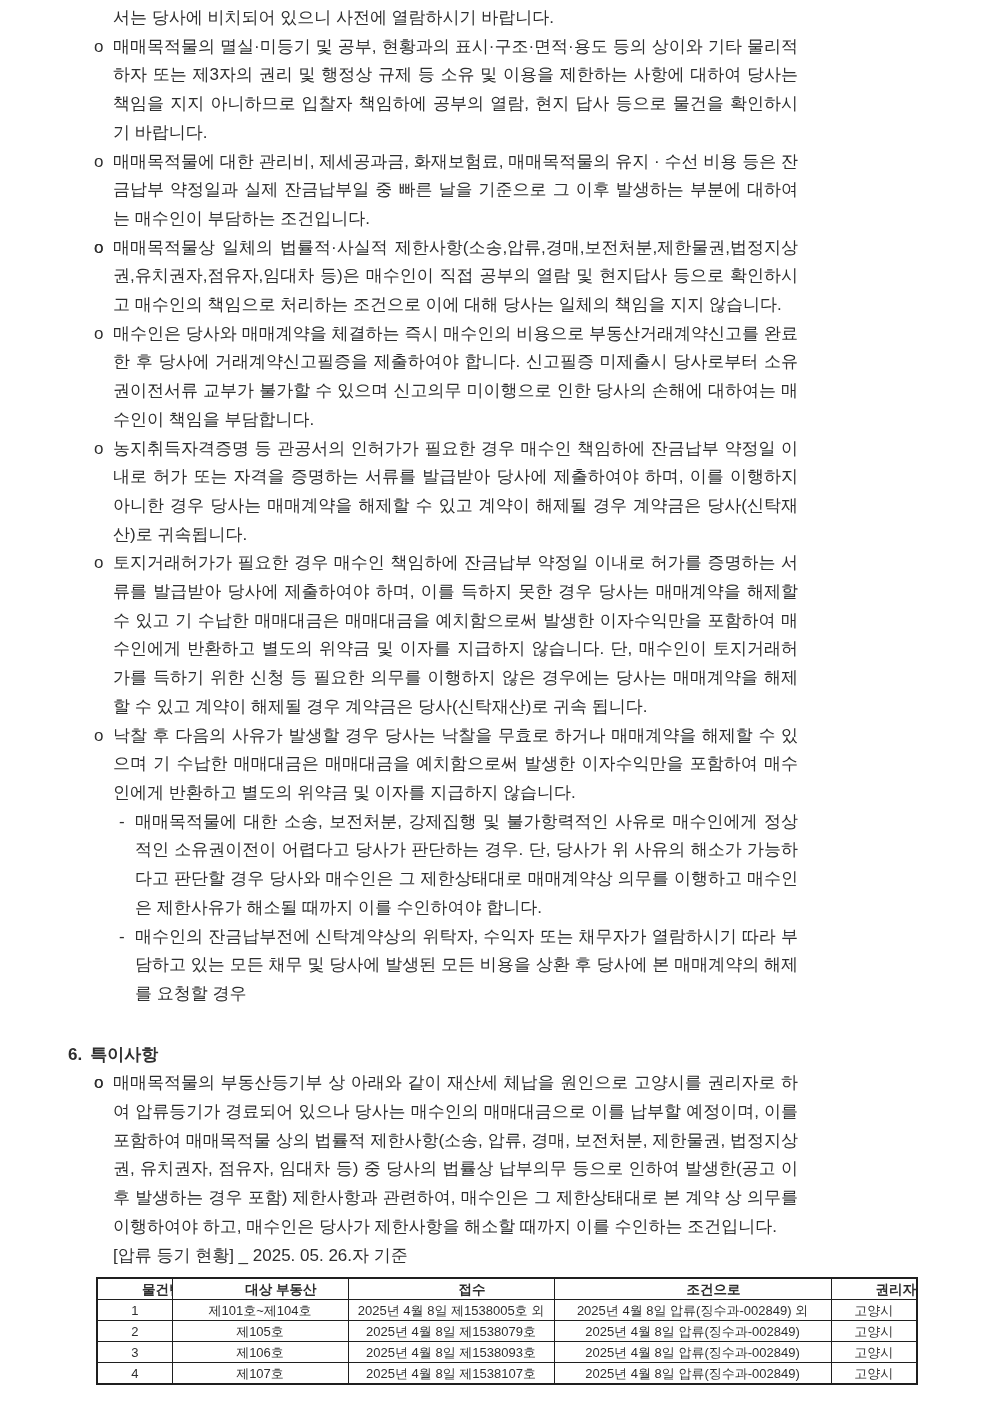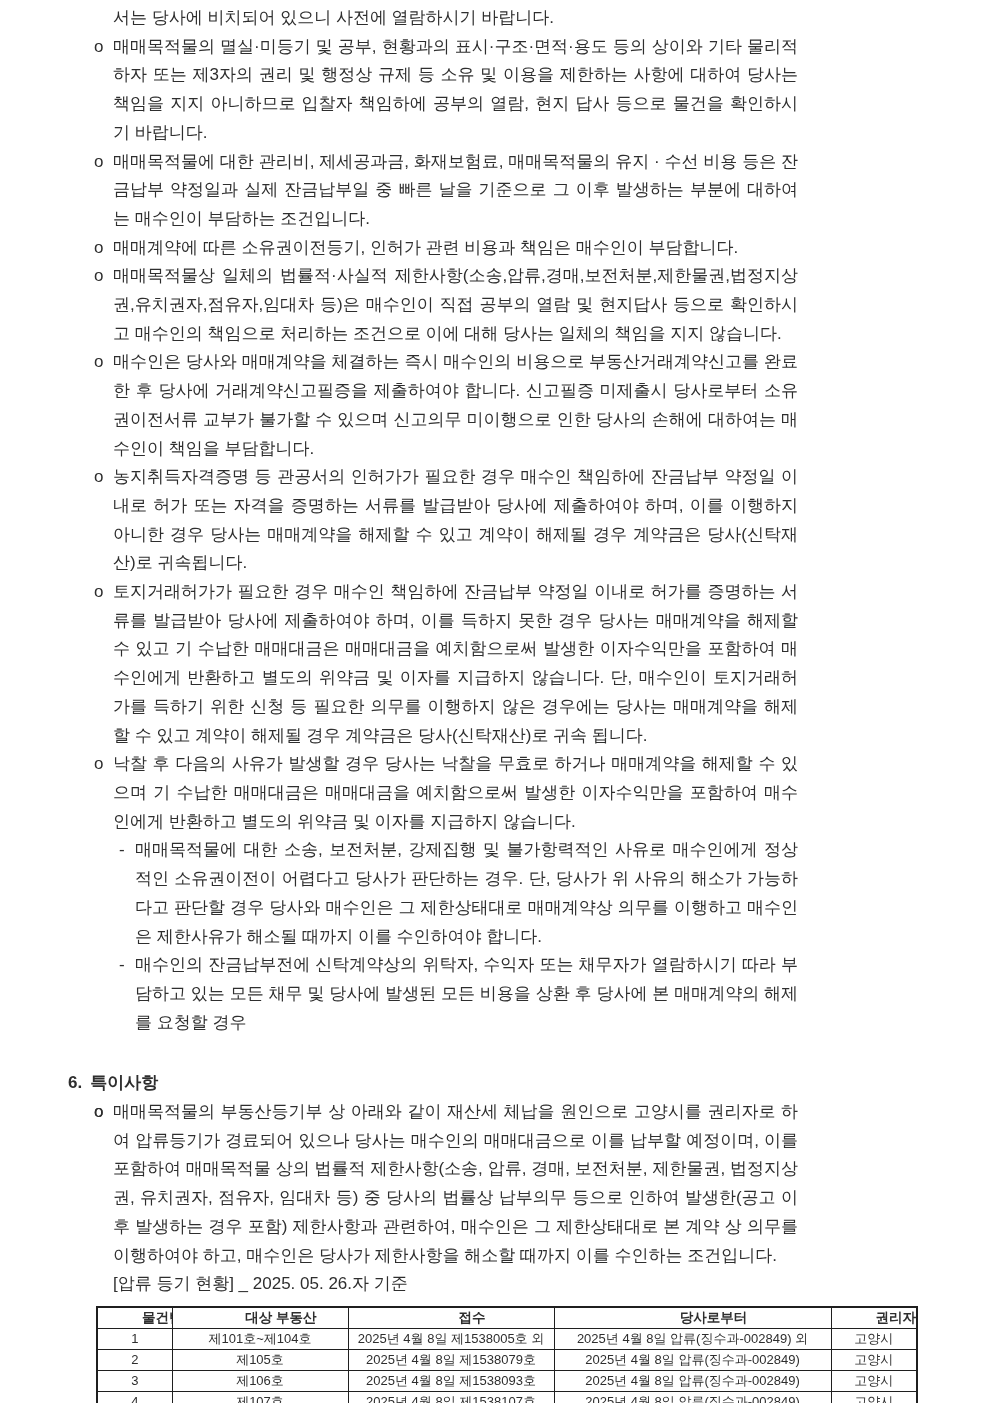--- a/index.html
+++ b/index.html
@@ -101,21 +101,20 @@
     <div class="bullet">
       <span class="marker">o</span>
       <span>매매목적물의 멸실·미등기 및 공부, 현황과의 표시·구조·면적·용도 등의 상이와 기타 물리적 하자 또는 제3자의 권리 및 행정상 규제 등 소유 및 이용을 제한하는 사항에 대하여 당사는 책임을 지지 아니하므로 입찰자 책임하에 공부의 열람, 현지 답사 등으로 물건을 확인하시기 바랍니다.</span>
     </div>
     <div class="bullet">
       <span class="marker">o</span>
       <span>매매목적물에 대한 관리비, 제세공과금, 화재보험료, 매매목적물의 유지 · 수선 비용 등은 잔금납부 약정일과 실제 잔금납부일 중 빠른 날을 기준으로 그 이후 발생하는 부분에 대하여는 매수인이 부담하는 조건입니다.</span>
     </div>
     <div class="bullet">
       <span class="marker">o</span>
-      <span>매매계약에 따른 소유권이전등기, 인허가 관련 비용과 책임은 매수인이 부담합니다.</span>
     </div>
     <div class="bullet">
       <span class="marker">o</span>
       <span>매매목적물상 일체의 법률적·사실적 제한사항(소송,압류,경매,보전처분,제한물권,법정지상권,유치권자,점유자,임대차 등)은 매수인이 직접 공부의 열람 및 현지답사 등으로 확인하시고 매수인의 책임으로 처리하는 조건으로 이에 대해 당사는 일체의 책임을 지지 않습니다.</span>
     </div>
     <div class="bullet">
       <span class="marker">o</span>
       <span>매수인은 당사와 매매계약을 체결하는 즉시 매수인의 비용으로 부동산거래계약신고를 완료한 후 당사에 거래계약신고필증을 제출하여야 합니다. 신고필증 미제출시 당사로부터 소유권이전서류 교부가 불가할 수 있으며 신고의무 미이행으로 인한 당사의 손해에 대하여는 매수인이 책임을 부담합니다.</span>
     </div>
     <div class="bullet">
@@ -163,21 +162,21 @@
         <col style="width:176px">
         <col style="width:206px">
         <col style="width:277px">
         <col style="width:86px">
       </colgroup>
       <thead>
         <tr>
           <th>물건번호</th>
           <th>대상 부동산</th>
           <th>접수</th>
-          <th>당사로부터</th>
+          <th>조건으로</th>
           <th>권리자</th>
         </tr>
       </thead>
       <tbody>
         <tr>
           <td>1</td>
           <td>제101호~제104호</td>
           <td>2025년 4월 8일 제1538005호 외</td>
           <td>2025년 4월 8일 압류(징수과-002849) 외</td>
           <td>고양시</td>

